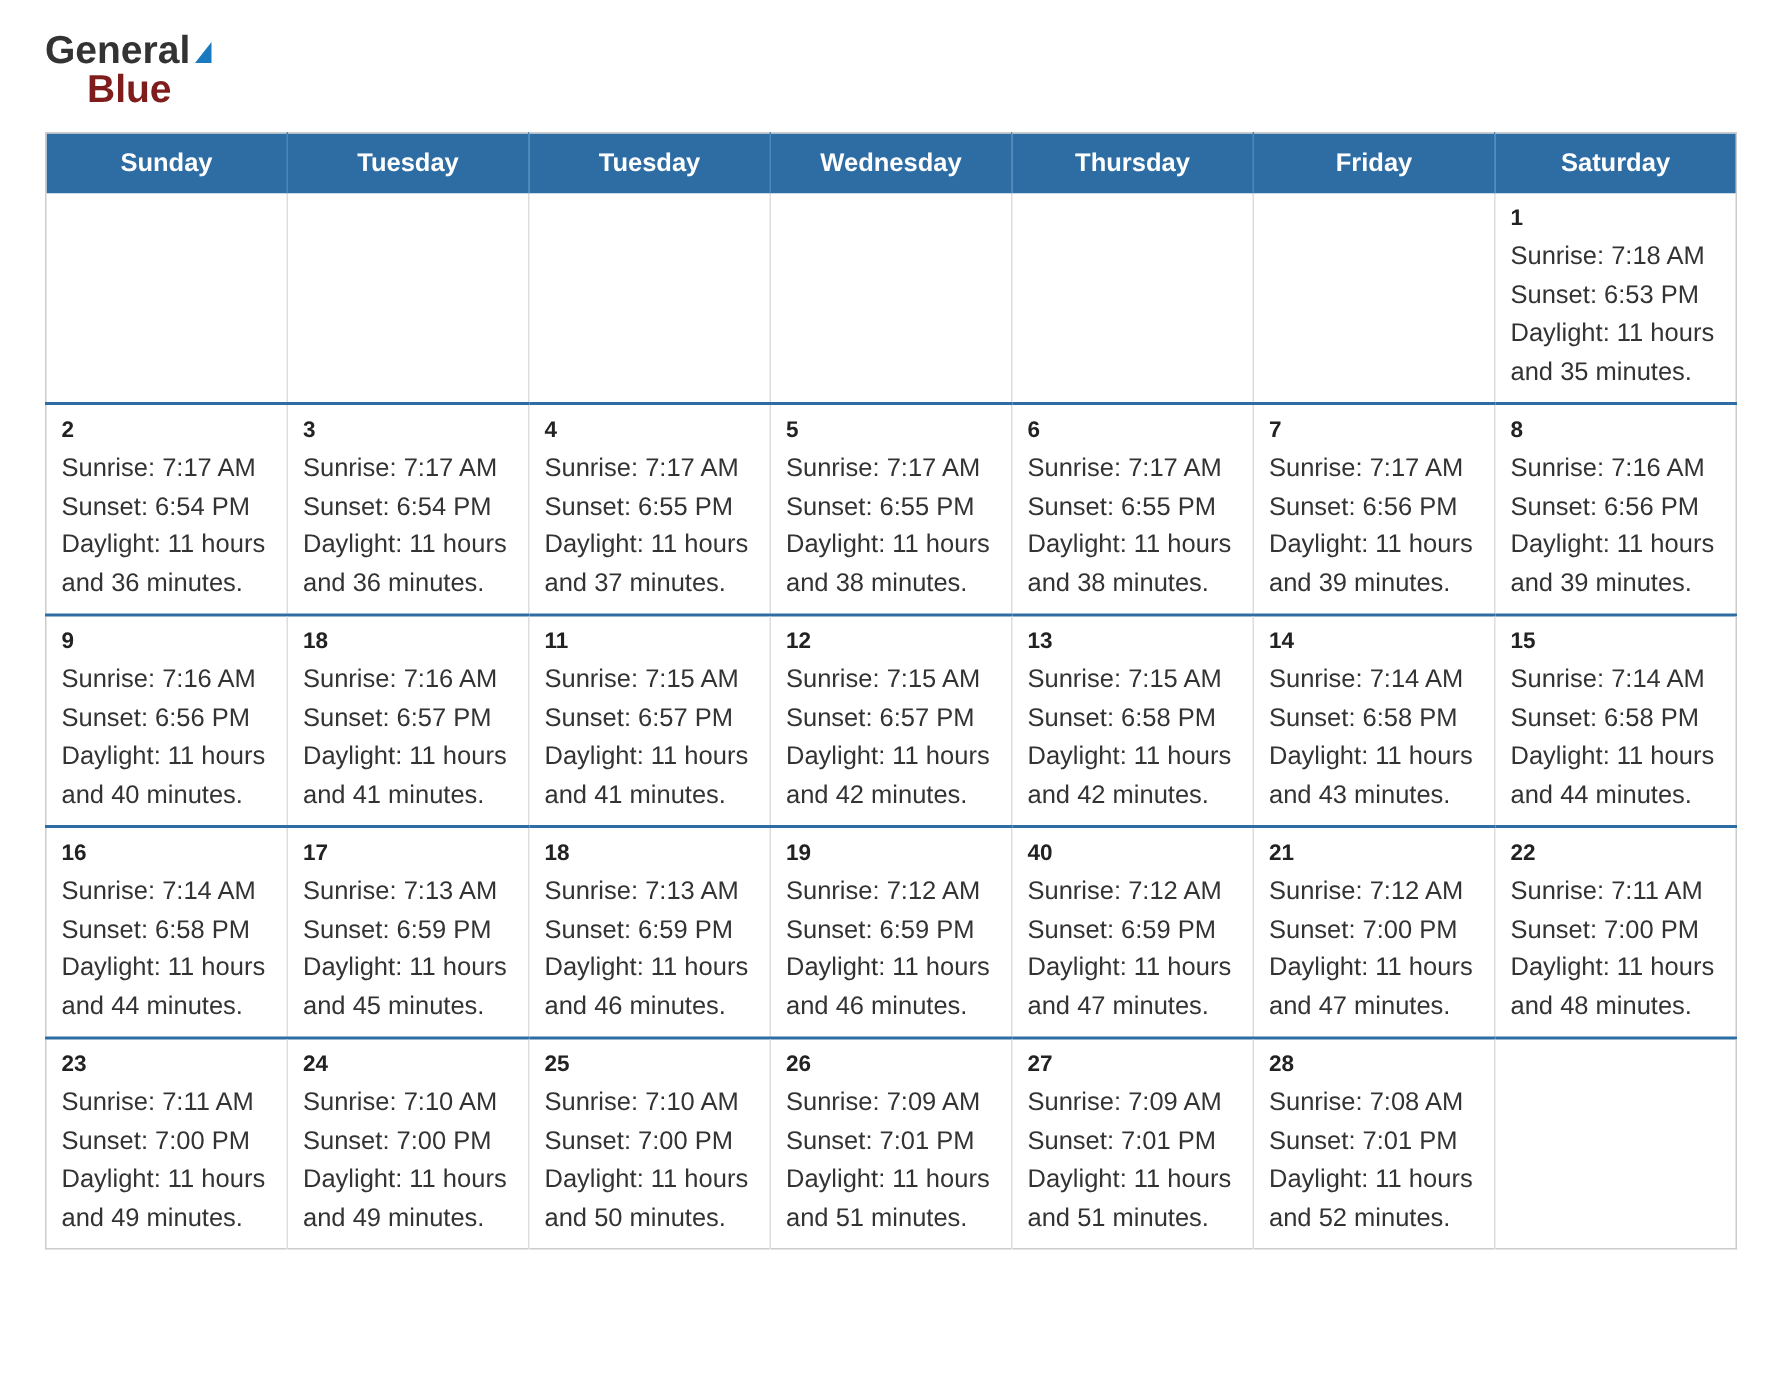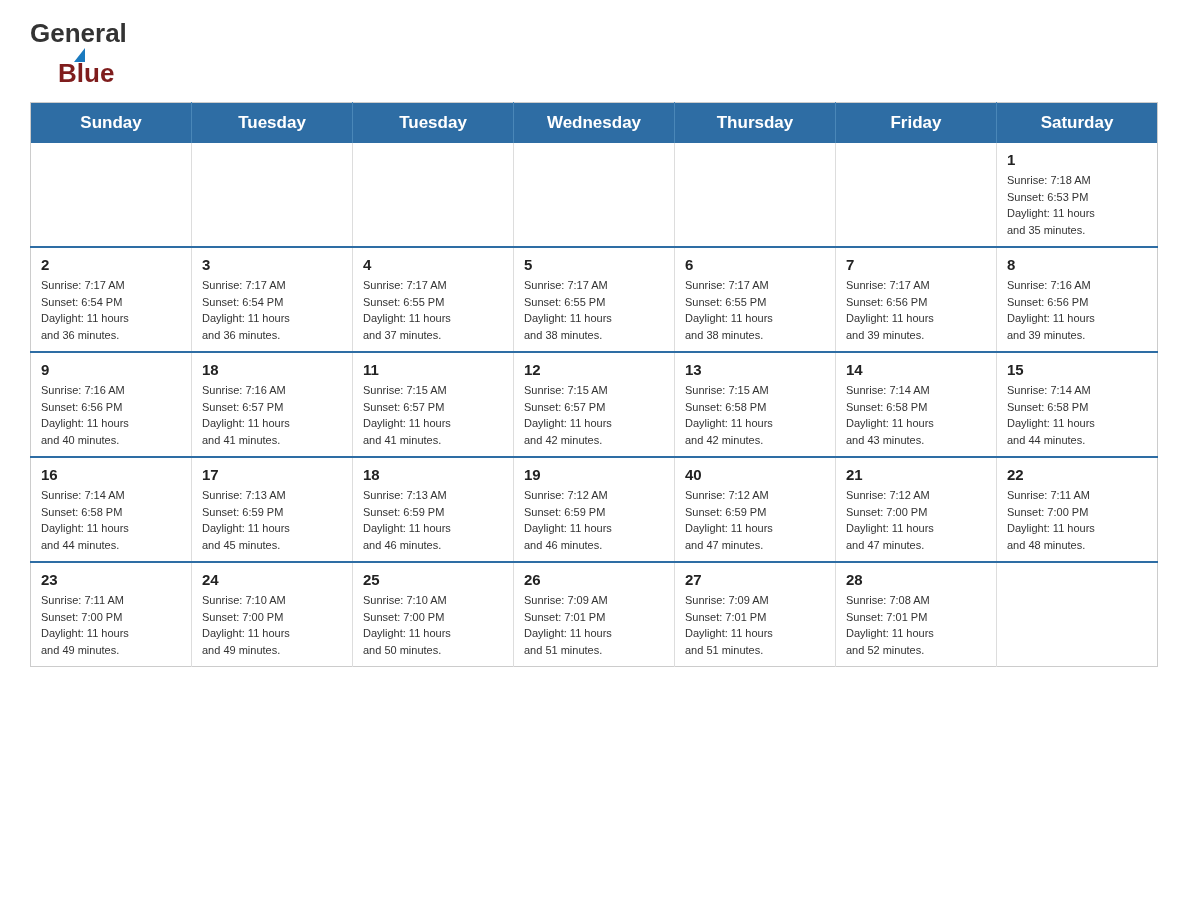--- a/index.html
+++ b/index.html
@@ -85,34 +85,34 @@
       border-bottom: none;
     }
     .day-number {
       font-size: 15px;
       font-weight: bold;
       color: #222;
       margin-bottom: 4px;
       display: block;
     }
     .day-info {
-      font-size: 11px;
+      font-size: 17px;
       color: #333;
       line-height: 1.5;
     }
     .empty-cell {
       background: #f9f9f9;
     }
   </style>
 </head>
 <body>
 
 <div class="header">
   <div class="logo">
-    <div style="display:flex; align-items:center;flex-direction:column;">
+    <div style="display:flex; align-items:center;">
       <span class="logo-general">General</span>
       <span style="display:inline-block; width:0; height:0; border-left:11px solid transparent; border-right:0px solid transparent; border-bottom:14px solid #1a7abf; margin-left:3px; position:relative; top:2px;"></span>
     </div>
     <span class="logo-blue">Blue</span>
   </div>
   <div class="title-block">
   </div>
 </div>
 
 <table class="calendar">

